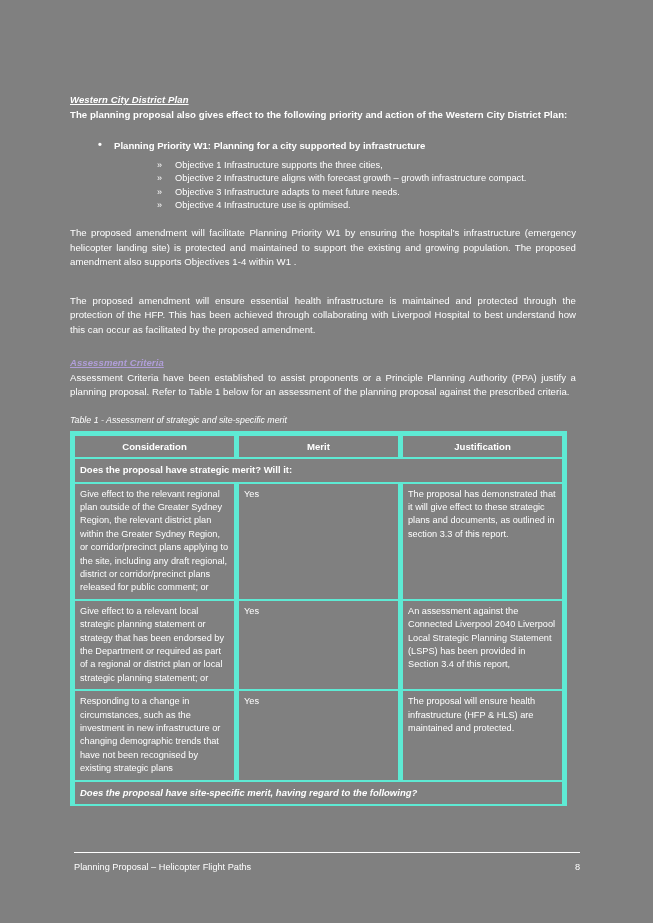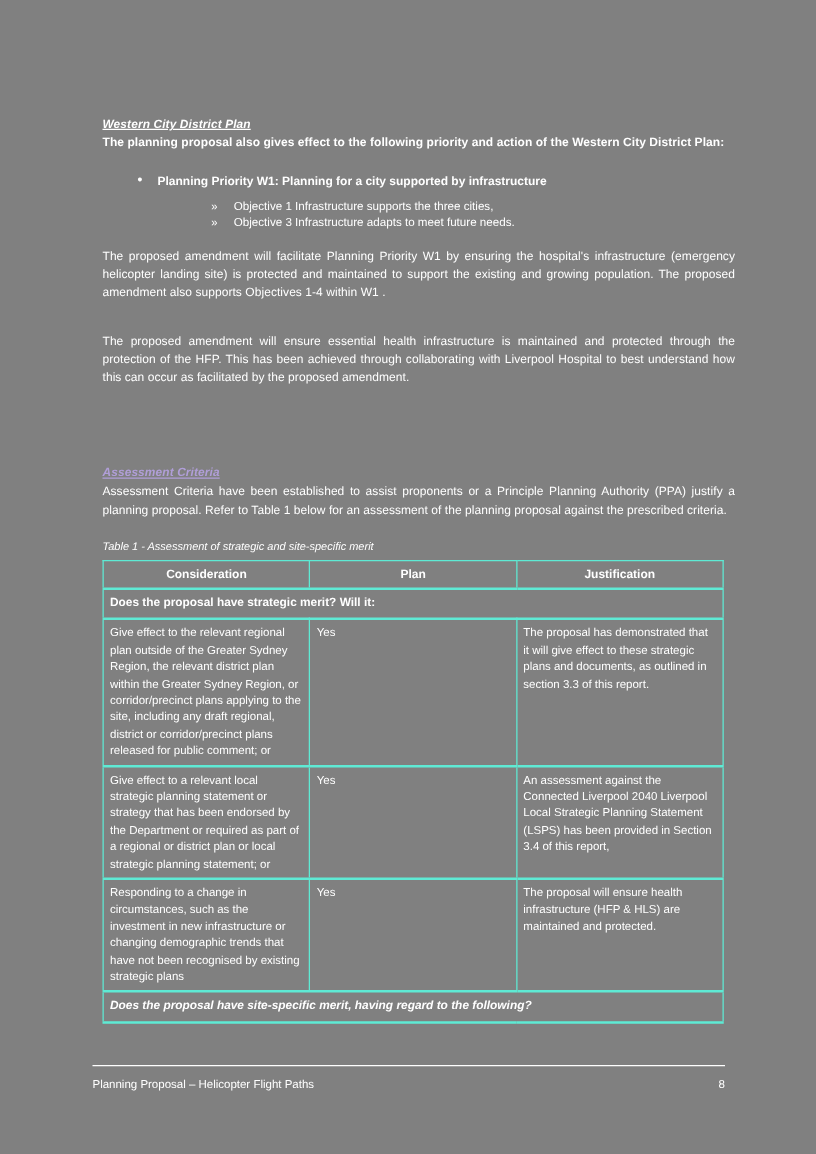--- a/index.html
+++ b/index.html
@@ -18,38 +18,37 @@
   .page {
     position: absolute;
     left: 0; top: 0;
     width: 653px;
     height: 923px;
     background: #808080;
     box-sizing: border-box;
   }
   .content {
     position: absolute;
-    left: 82px;
+    left: 70px;
     top: 94px;
     width: 506px;
   }
 
   .sub-heading {
     font-size: 9.5px;
     font-style: italic;
     font-weight: bold;
     text-decoration: underline;
     color: #ffffff;
     margin: 0 0 3px 0;
     letter-spacing: 0.1px;
   }
   .sub-heading.purple {
     color: #b09ed8;
     text-decoration-color: #b09ed8;
-    margin-top: 44px;
   }
 
   p.body {
     font-size: 9.6px;
     line-height: 14.6px;
     margin: 0 0 6px 0;
     text-align: justify;
     color: #ffffff;
     letter-spacing: 0.05px;
   }
@@ -110,21 +109,21 @@
     margin: 0 0 6px 0;
   }
 
   table.assess {
     border-collapse: collapse;
     width: 497px;
     table-layout: fixed;
     margin-top: 2px;
   }
   table.assess td, table.assess th {
-    border: 1px solid #5eead4;
+    border: 5px solid #5eead4;
     vertical-align: top;
     padding: 4px 5px 4px 5px;
     font-size: 9.2px;
     line-height: 13.4px;
     color: #ffffff;
     background: transparent;
   }
   table.assess th {
     text-align: center;
     font-weight: bold;
@@ -180,21 +179,23 @@
     <p class="body nojust">The planning proposal also gives effect to the following priority and action of the Western City District Plan:</p>
 
     <div class="spacer-sm"></div>
 
     <ul class="bullet">
       <li>Planning Priority W1: Planning for a city supported by infrastructure</li>
     </ul>
 
     <ul class="objectives">
       <li>Objective 1 Infrastructure supports the three cities,</li>
+      <li>Objective 2 Infrastructure aligns with forecast growth – growth infrastructure compact.</li>
       <li>Objective 3 Infrastructure adapts to meet future needs.</li>
+      <li>Objective 4 Infrastructure use is optimised.</li>
     </ul>
 
     <div class="spacer-md"></div>
 
     <p class="body">The proposed amendment will facilitate Planning Priority W1 by ensuring the hospital's infrastructure (emergency helicopter landing site) is protected and maintained to support the existing and growing population. The proposed amendment also supports Objectives 1-4 within W1 .</p>
 
     <div class="spacer-sm"></div>
 
 
     <div class="spacer-sm"></div>
@@ -208,21 +209,21 @@
     <p class="body">Assessment Criteria have been established to assist proponents or a Principle Planning Authority (PPA) justify a planning proposal. Refer to Table 1 below for an assessment of the planning proposal against the prescribed criteria.</p>
 
     <div class="spacer-sm"></div>
 
     <div class="table-caption">Table 1 - Assessment of strategic and site-specific merit</div>
 
     <table class="assess">
       <thead>
         <tr>
           <th class="col-consideration">Consideration</th>
-          <th class="col-merit" style="text-align:center;">Plan</th>
+          <th class="col-merit" style="text-align:center;">Merit</th>
           <th class="col-just">Justification</th>
         </tr>
       </thead>
       <tbody>
         <tr class="section-row">
           <td colspan="3">Does the proposal have strategic merit? Will it:</td>
         </tr>
         <tr class="data-row">
           <td class="col-consideration">Give effect to the relevant regional plan outside of the Greater Sydney Region, the relevant district plan within the Greater Sydney Region, or corridor/precinct plans applying to the site, including any draft regional, district or corridor/precinct plans released for public comment; or</td>
           <td class="col-merit">Yes</td>

